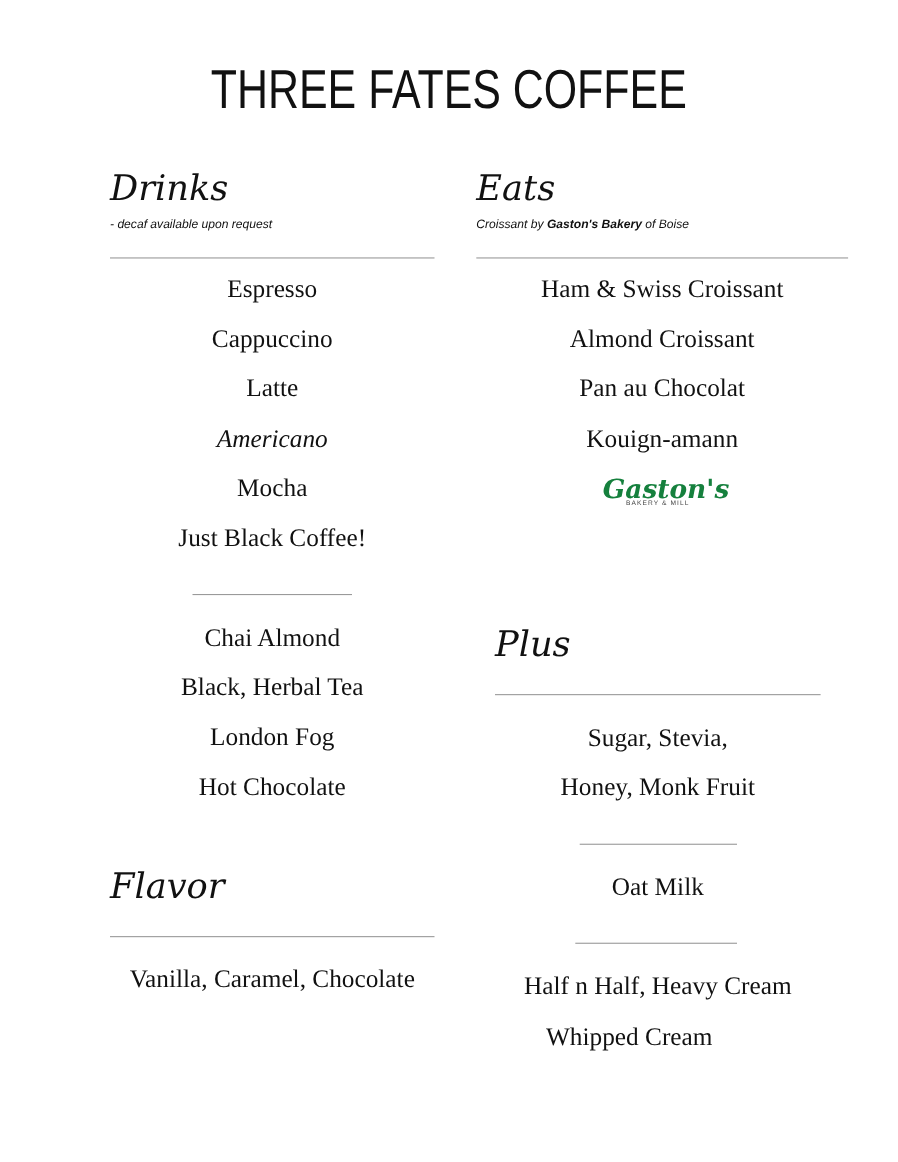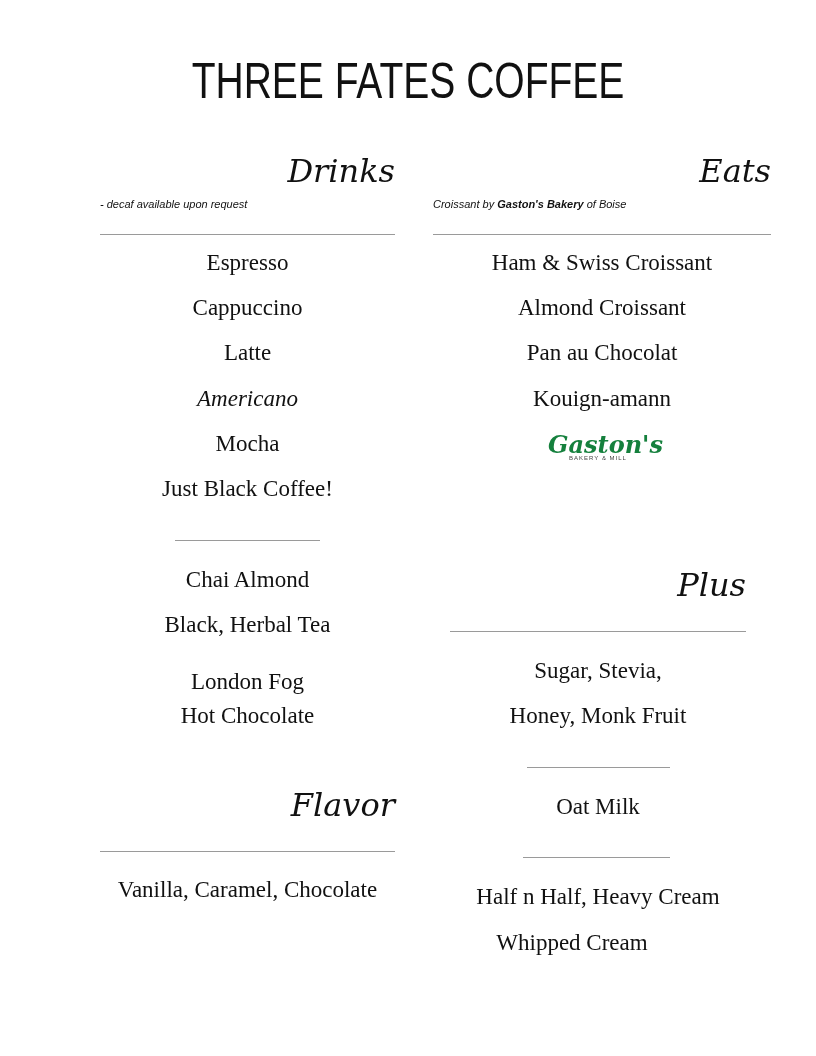--- a/index.html
+++ b/index.html
@@ -1,20 +1,20 @@
 <!DOCTYPE html>
 <html><head>
 <meta charset="utf-8">
 <style>
   html, body { margin:0; padding:0; background:#ffffff; }
   body { width:816px; height:1056px; position:relative; overflow:hidden; color:#111; }
   .title { position:absolute; left:0; width:816px; top:52px; text-align:center;
     font-family:"Liberation Sans", sans-serif; font-size:50px; letter-spacing:0px;
     transform:scaleX(0.78); transform-origin:center; font-weight:400; }
-  .script { position:absolute; text-align:right; font-family:"DejaVu Serif", serif;
+  .script { position:absolute; text-align:left; font-family:"DejaVu Serif", serif;
     font-style:italic; font-size:32px; }
   .sub { position:absolute; font-family:"Liberation Sans", sans-serif;
     font-style:italic; font-size:11px; }
   .rule { position:absolute; height:1px; background:#9a9a9a; }
   .item { position:absolute; text-align:center; font-family:"Liberation Serif", serif;
     font-size:23px; }
   .logo { position:absolute; left:548px; top:435px; width:100px; text-align:center; }
   .logo .l1 { font-family:"DejaVu Serif", serif; font-style:italic; font-weight:bold; font-size:24px; color:#15803d; line-height:20px; }
   .logo .l2 { font-family:"Liberation Sans", sans-serif; font-size:6px; letter-spacing:1px; color:#444; }
 </style>
@@ -31,21 +31,21 @@
 <div class="item" style="left:100px;width:295px;top:295px;">Cappuccino</div>
 <div class="item" style="left:100px;width:295px;top:340px;">Latte</div>
 <div class="item" style="left:100px;width:295px;top:386px;font-style:italic;">Americano</div>
 <div class="item" style="left:100px;width:295px;top:431px;">Mocha</div>
 <div class="item" style="left:100px;width:295px;top:476px;">Just Black Coffee!</div>
 
 <div class="rule" style="left:175px;width:145px;top:540px;"></div>
 
 <div class="item" style="left:100px;width:295px;top:567px;">Chai Almond</div>
 <div class="item" style="left:100px;width:295px;top:612px;text-align:center;">Black, Herbal Tea</div>
-<div class="item" style="left:100px;width:295px;top:657px;margin-top:12px;">London Fog</div>
+<div class="item" style="left:100px;width:295px;top:657px;">London Fog</div>
 <div class="item" style="left:100px;width:295px;top:703px;">Hot Chocolate</div>
 
 <div class="script" style="left:100px;width:295px;top:786px;">Flavor</div>
 <div class="rule" style="left:100px;width:295px;top:851px;"></div>
 <div class="item" style="left:90px;width:315px;top:877px;">Vanilla, Caramel, Chocolate</div>
 
 <div class="script" style="left:433px;width:338px;top:152px;">Eats</div>
 <div class="sub" style="left:433px;width:338px;top:198px;"><span>Croissant by </span><b>Gaston's Bakery</b><span> of Boise</span></div>
 <div class="rule" style="left:433px;width:338px;top:234px;"></div>
 

